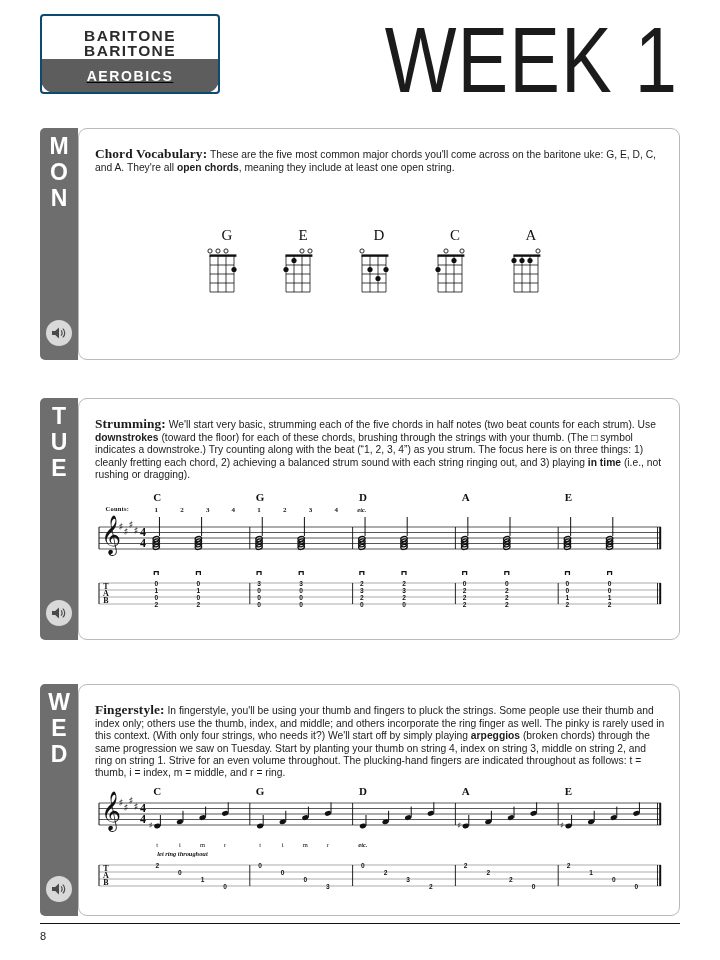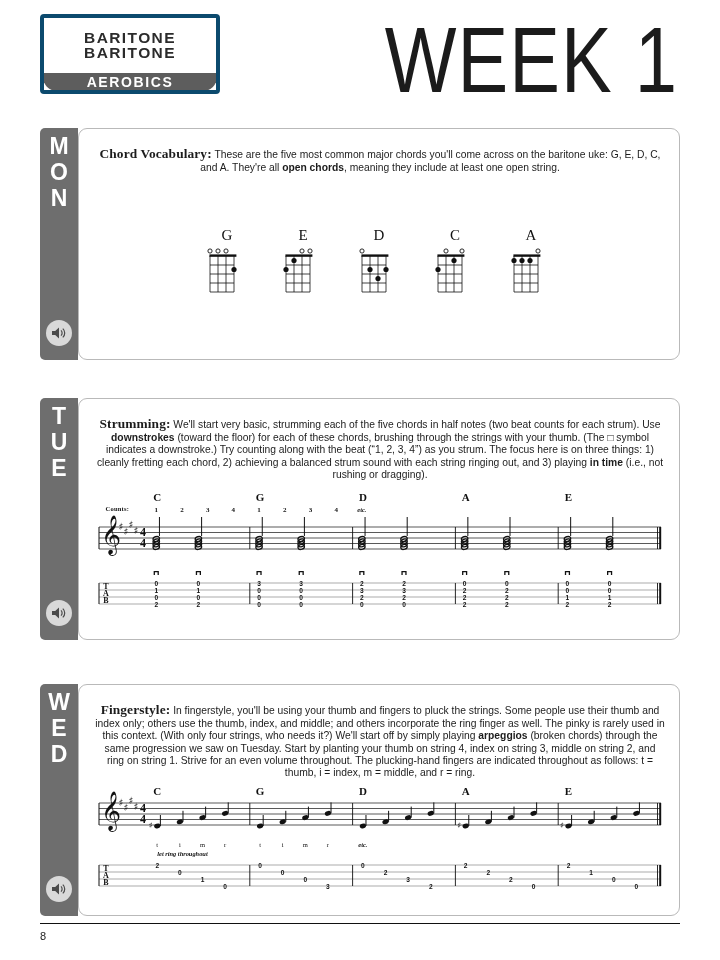--- a/index.html
+++ b/index.html
@@ -6,35 +6,35 @@
   body{
     width:720px;height:960px;background:#ffffff;
     font-family:"Liberation Sans",sans-serif;
     color:#000;position:relative;overflow:hidden;
   }
   .page{position:absolute;inset:0;}
 
   
   .logo-box{
     position:absolute;left:40px;top:14px;width:180px;height:80px;
-    border:4px solid #0c4a6e;border-radius:4px;background:#fff;
+    border:2px solid #0c4a6e;border-radius:4px;background:#fff;
     box-sizing:border-box;overflow:hidden;
   }
   .logo-top{
     height:46px;display:flex;flex-direction:column;align-items:center;
     justify-content:center;padding-top:4px;
   }
   .logo-l1,.logo-l2{
     font-family:"Liberation Sans",sans-serif;font-weight:bold;
     font-size:15.5px;letter-spacing:1.4px;line-height:15px;color:#2b2b2b;
   }
   .logo-bottom{
-    position:absolute;left:-1px;right:-1px;bottom:-1px;height:18px;
+    position:absolute;left:-1px;right:-1px;bottom:-1px;height:34px;
     background:#5d5d5d;border-radius:0 0 14px 14px;
-    display:flex;align-items:center;justify-content:center;
+    display:flex;align-items:center;justify-content:center;text-decoration:underline;
   }
   .logo-l3{
     color:#fff;font-weight:bold;font-size:14px;letter-spacing:1.6px;
   }
 
   .week-title{
     position:absolute;right:42px;top:14px;
     font-family:"Liberation Sans",sans-serif;
     font-size:76px;line-height:76px;font-weight:400;
     letter-spacing:1px;color:#1b1b1b;
@@ -61,21 +61,21 @@
   .spk{
     position:absolute;bottom:14px;left:50%;transform:translateX(-50%);
     width:26px;height:26px;border-radius:50%;background:#d9d9d9;
     display:flex;align-items:center;justify-content:center;
   }
   .spk svg{display:block;}
 
   .para{
     position:absolute;left:16px;right:14px;top:9px;
     font-size:10.3px;line-height:12.4px;color:#1c1c1c;
-    text-align:center;
+    text-align:left;
   }
   .para .lead{
     font-family:"Liberation Serif",serif;font-weight:bold;
     font-size:13.4px;letter-spacing:.1px;
   }
   .para b{font-weight:bold;}
 
   
   .chord-row{
     position:absolute;left:0;right:0;top:98px;

